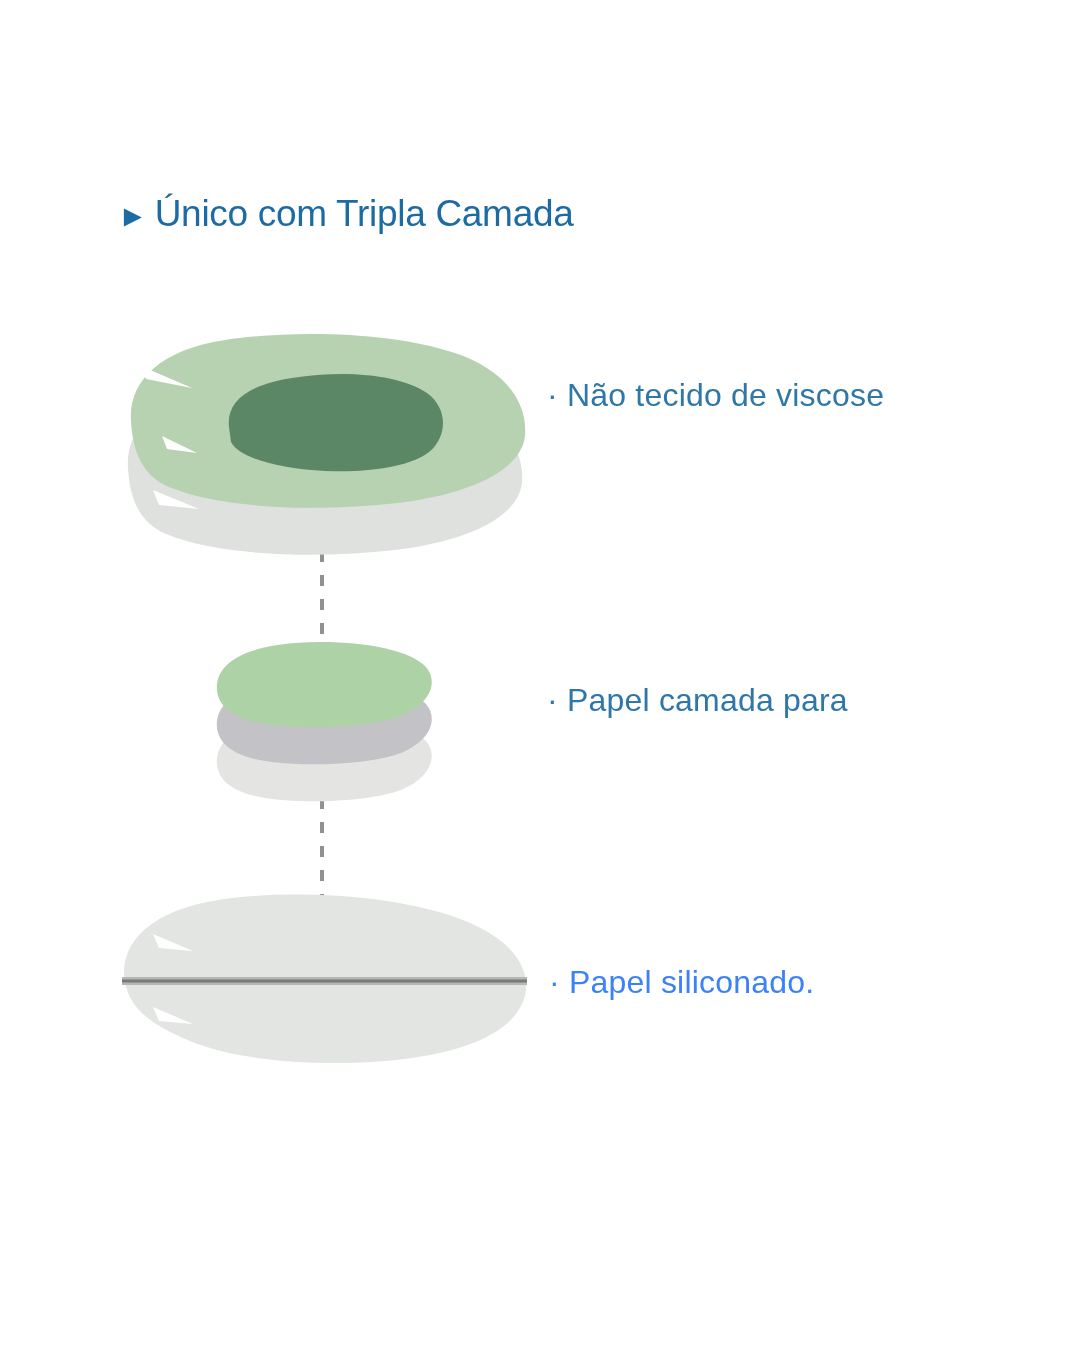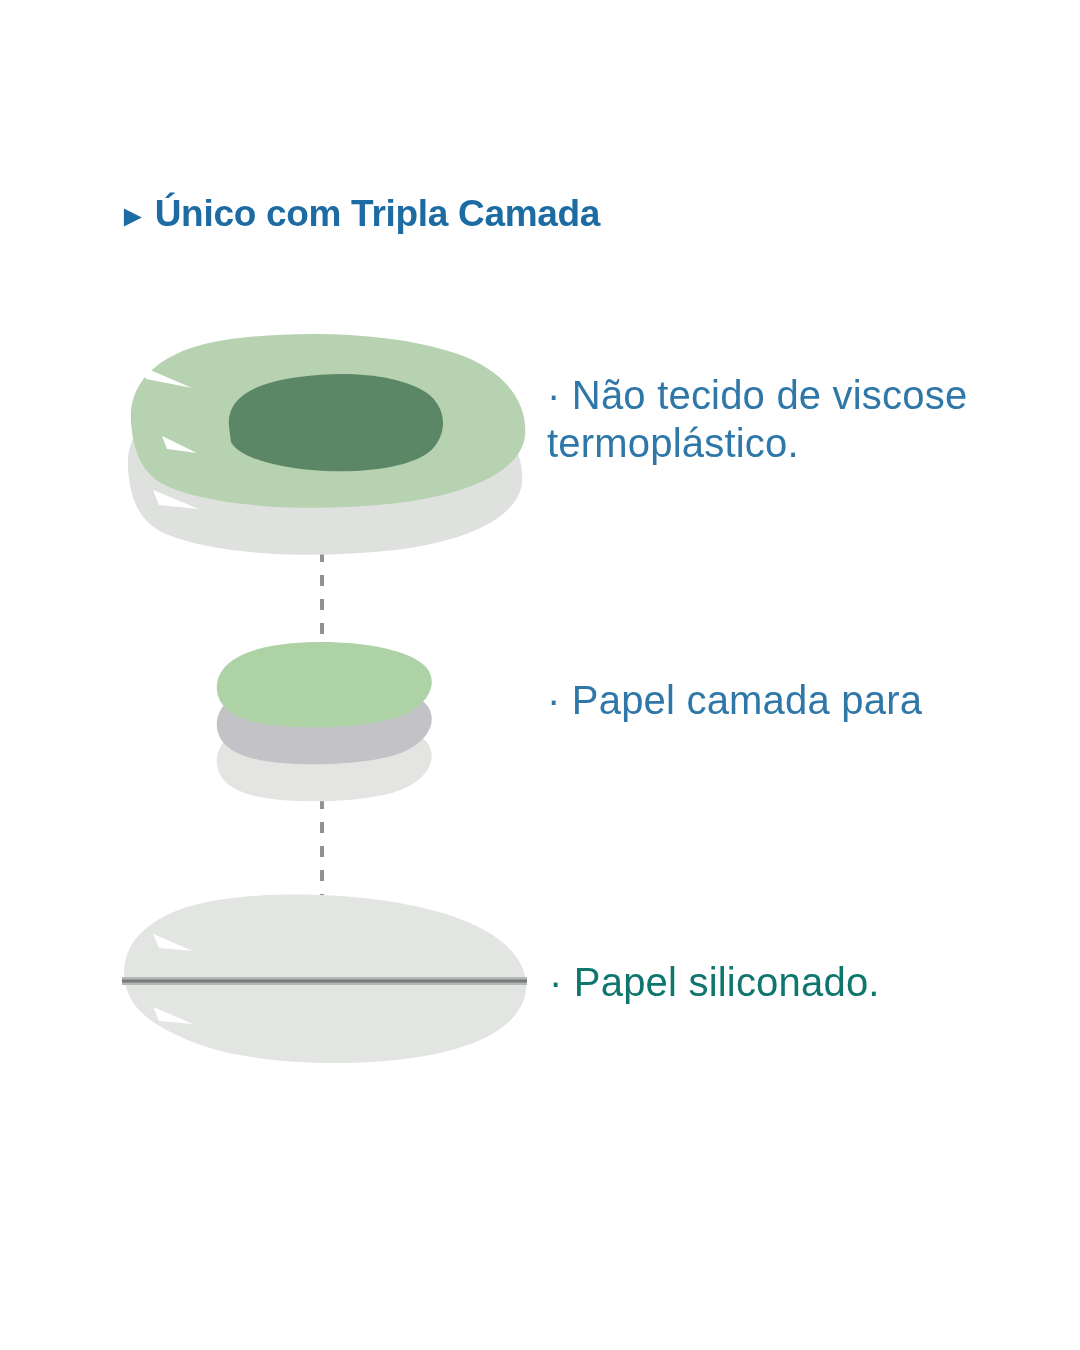--- a/index.html
+++ b/index.html
@@ -19,32 +19,32 @@
     align-items: center;
     gap: 7px;
   }
   .arrow {
     font-size: 30px;
     line-height: 1;
     transform: translateY(2px);
   }
   .title-text {
     font-size: 37px;
-    font-weight: bold;
+    font-weight: normal;
     letter-spacing: -0.3px;
     white-space: nowrap;
   }
   .diagram {
     position: absolute;
     left: 0;
     top: 0;
   }
   .note {
     position: absolute;
-    font-size: 40px;
+    font-size: 32px;
     line-height: 48px;
     letter-spacing: 0.2px;
   }
   .note-line { white-space: nowrap; }
   .note-1 { left: 547px; top: 371px; }
   .note-2 { left: 547px; top: 676px; }
   .note-3 { left: 549px; top: 958px; }
 </style>
 </head>
 <body>
@@ -83,24 +83,23 @@
 
     <line x1="122" y1="981" x2="527" y2="981" stroke-width="8" stroke="#b4b7b5"></line>
     <line x1="122" y1="981" x2="527" y2="981" stroke-width="3" stroke="#777c79"></line>
 
     <polygon points="153,934 193,951 159,948" fill="#ffffff"></polygon>
     <polygon points="153,1007 193,1024 159,1021" fill="#ffffff"></polygon>
   </svg>
 
   <div class="note note-1" style="color: rgb(46, 119, 168);">
     <div class="note-line">· Não tecido de viscose</div>
-    <div class="note-line">termoplástico.</div>
   </div>
 
   <div class="note note-2" style="color: rgb(46, 119, 168);">
     <div class="note-line">· Papel camada para</div>
   </div>
 
-  <div class="note note-3" style="color: #0f766e;">
+  <div class="note note-3" style="color: #3b82f6;">
     <div class="note-line">· Papel siliconado.</div>
   </div>
 
 </div>
 
 </body></html>

